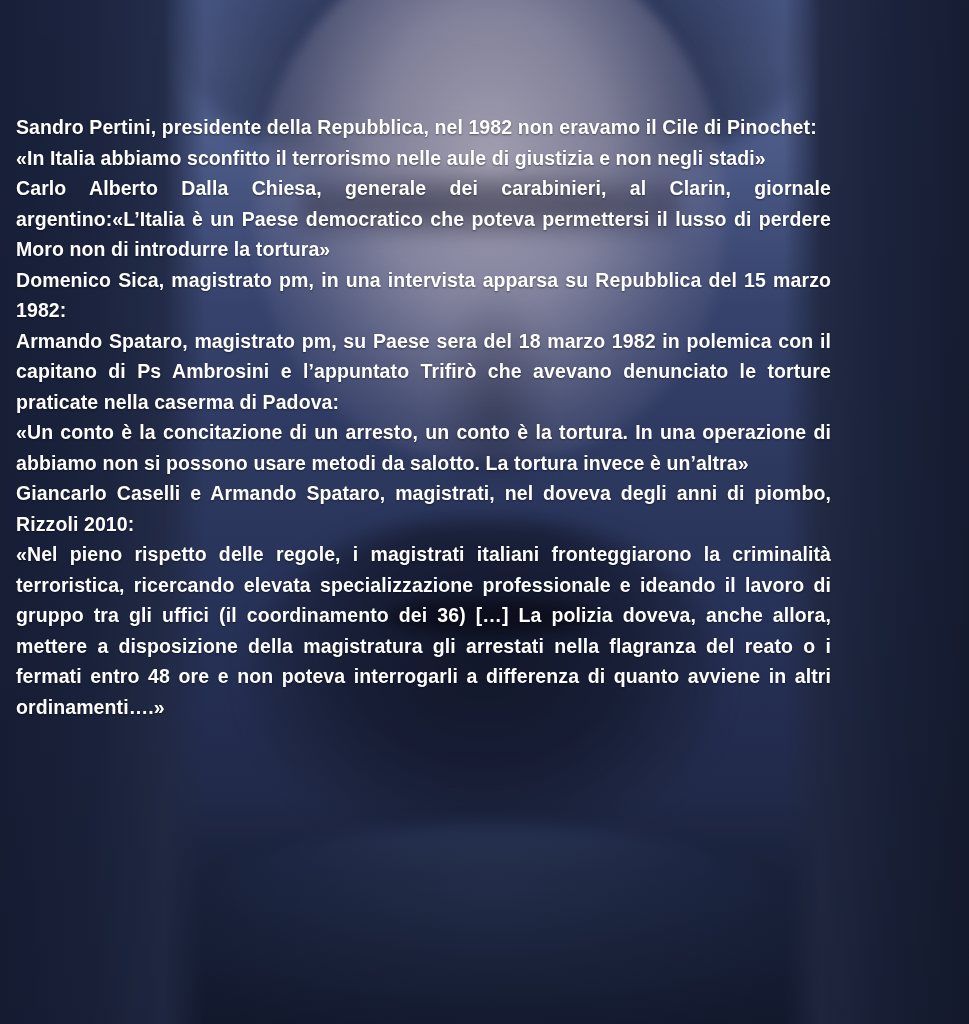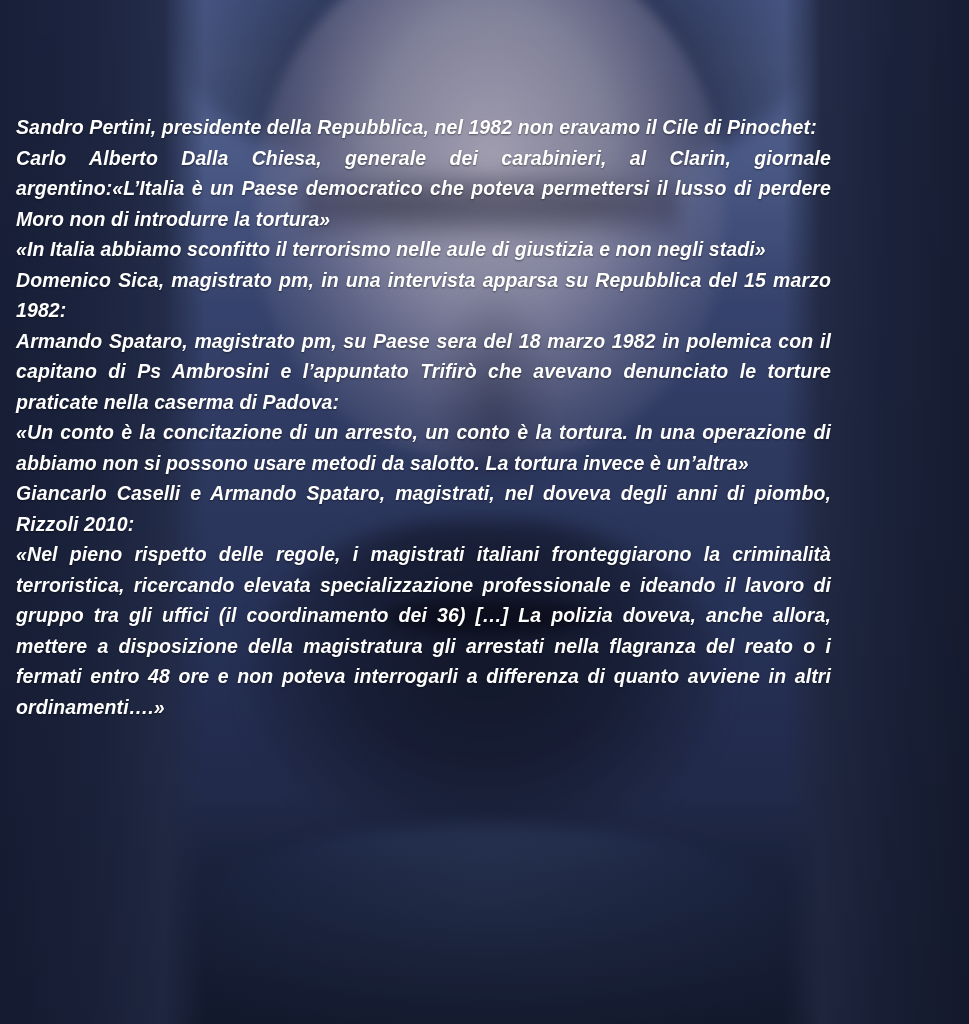--- a/index.html
+++ b/index.html
@@ -176,21 +176,20 @@
   }
 
   
   .text-layer {
     position: absolute;
     left: 0;
     top: 0;
     width: 845px;
     padding: 112px 14px 0 16px;
     box-sizing: border-box;
-    font-style: italic;
   }
   .para {
     color: #ffffff;
     font-size: 19.5px;
     line-height: 30.5px;
     font-weight: 700;
     letter-spacing: 0.1px;
     margin: 0;
     text-shadow: 0 1px 2px rgba(0,0,0,0.45);
   }
@@ -217,22 +216,22 @@
     <div class="mouth"></div>
     <div class="scarf"></div>
     <div class="collar"></div>
     <div class="photo-left"></div>
     <div class="photo-right"></div>
     <div class="wash"></div>
   </div>
 
   <div class="text-layer">
     <p class="para plain">Sandro Pertini, presidente della Repubblica, nel 1982 non eravamo il Cile di Pinochet:</p>
+    <p class="para justify">«In Italia abbiamo sconfitto il terrorismo nelle aule di giustizia e non negli stadi»</p>
     <p class="para justify">Carlo Alberto Dalla Chiesa, generale dei carabinieri, al Clarin, giornale argentino:«L’Italia è un Paese democratico che poteva permettersi il lusso di perdere Moro non di introdurre la tortura»</p>
-    <p class="para justify">«In Italia abbiamo sconfitto il terrorismo nelle aule di giustizia e non negli stadi»</p>
     <p class="para justify">Domenico Sica, magistrato pm, in una intervista apparsa su Repubblica del 15 marzo 1982:</p>
     <p class="para justify">Armando Spataro, magistrato pm, su Paese sera del 18 marzo 1982 in polemica con il capitano di Ps Ambrosini e l’appuntato Trifirò che avevano denunciato le torture praticate nella caserma di Padova:</p>
     <p class="para justify">«Un conto è la concitazione di un arresto, un conto è la tortura. In una operazione di abbiamo non si possono usare metodi da salotto. La tortura invece è un’altra»</p>
     <p class="para justify">Giancarlo Caselli e Armando Spataro, magistrati, nel doveva degli anni di piombo, Rizzoli 2010:</p>
     <p class="para justify">«Nel pieno rispetto delle regole, i magistrati italiani fronteggiarono la criminalità terroristica, ricercando elevata specializzazione professionale e ideando il lavoro di gruppo tra gli uffici (il coordinamento dei 36) […] La polizia doveva, anche allora, mettere a disposizione della magistratura gli arrestati nella flagranza del reato o i fermati entro 48 ore e non poteva interrogarli a differenza di quanto avviene in altri ordinamenti….»</p>
   </div>
 
 </div>
 
 </body></html>

